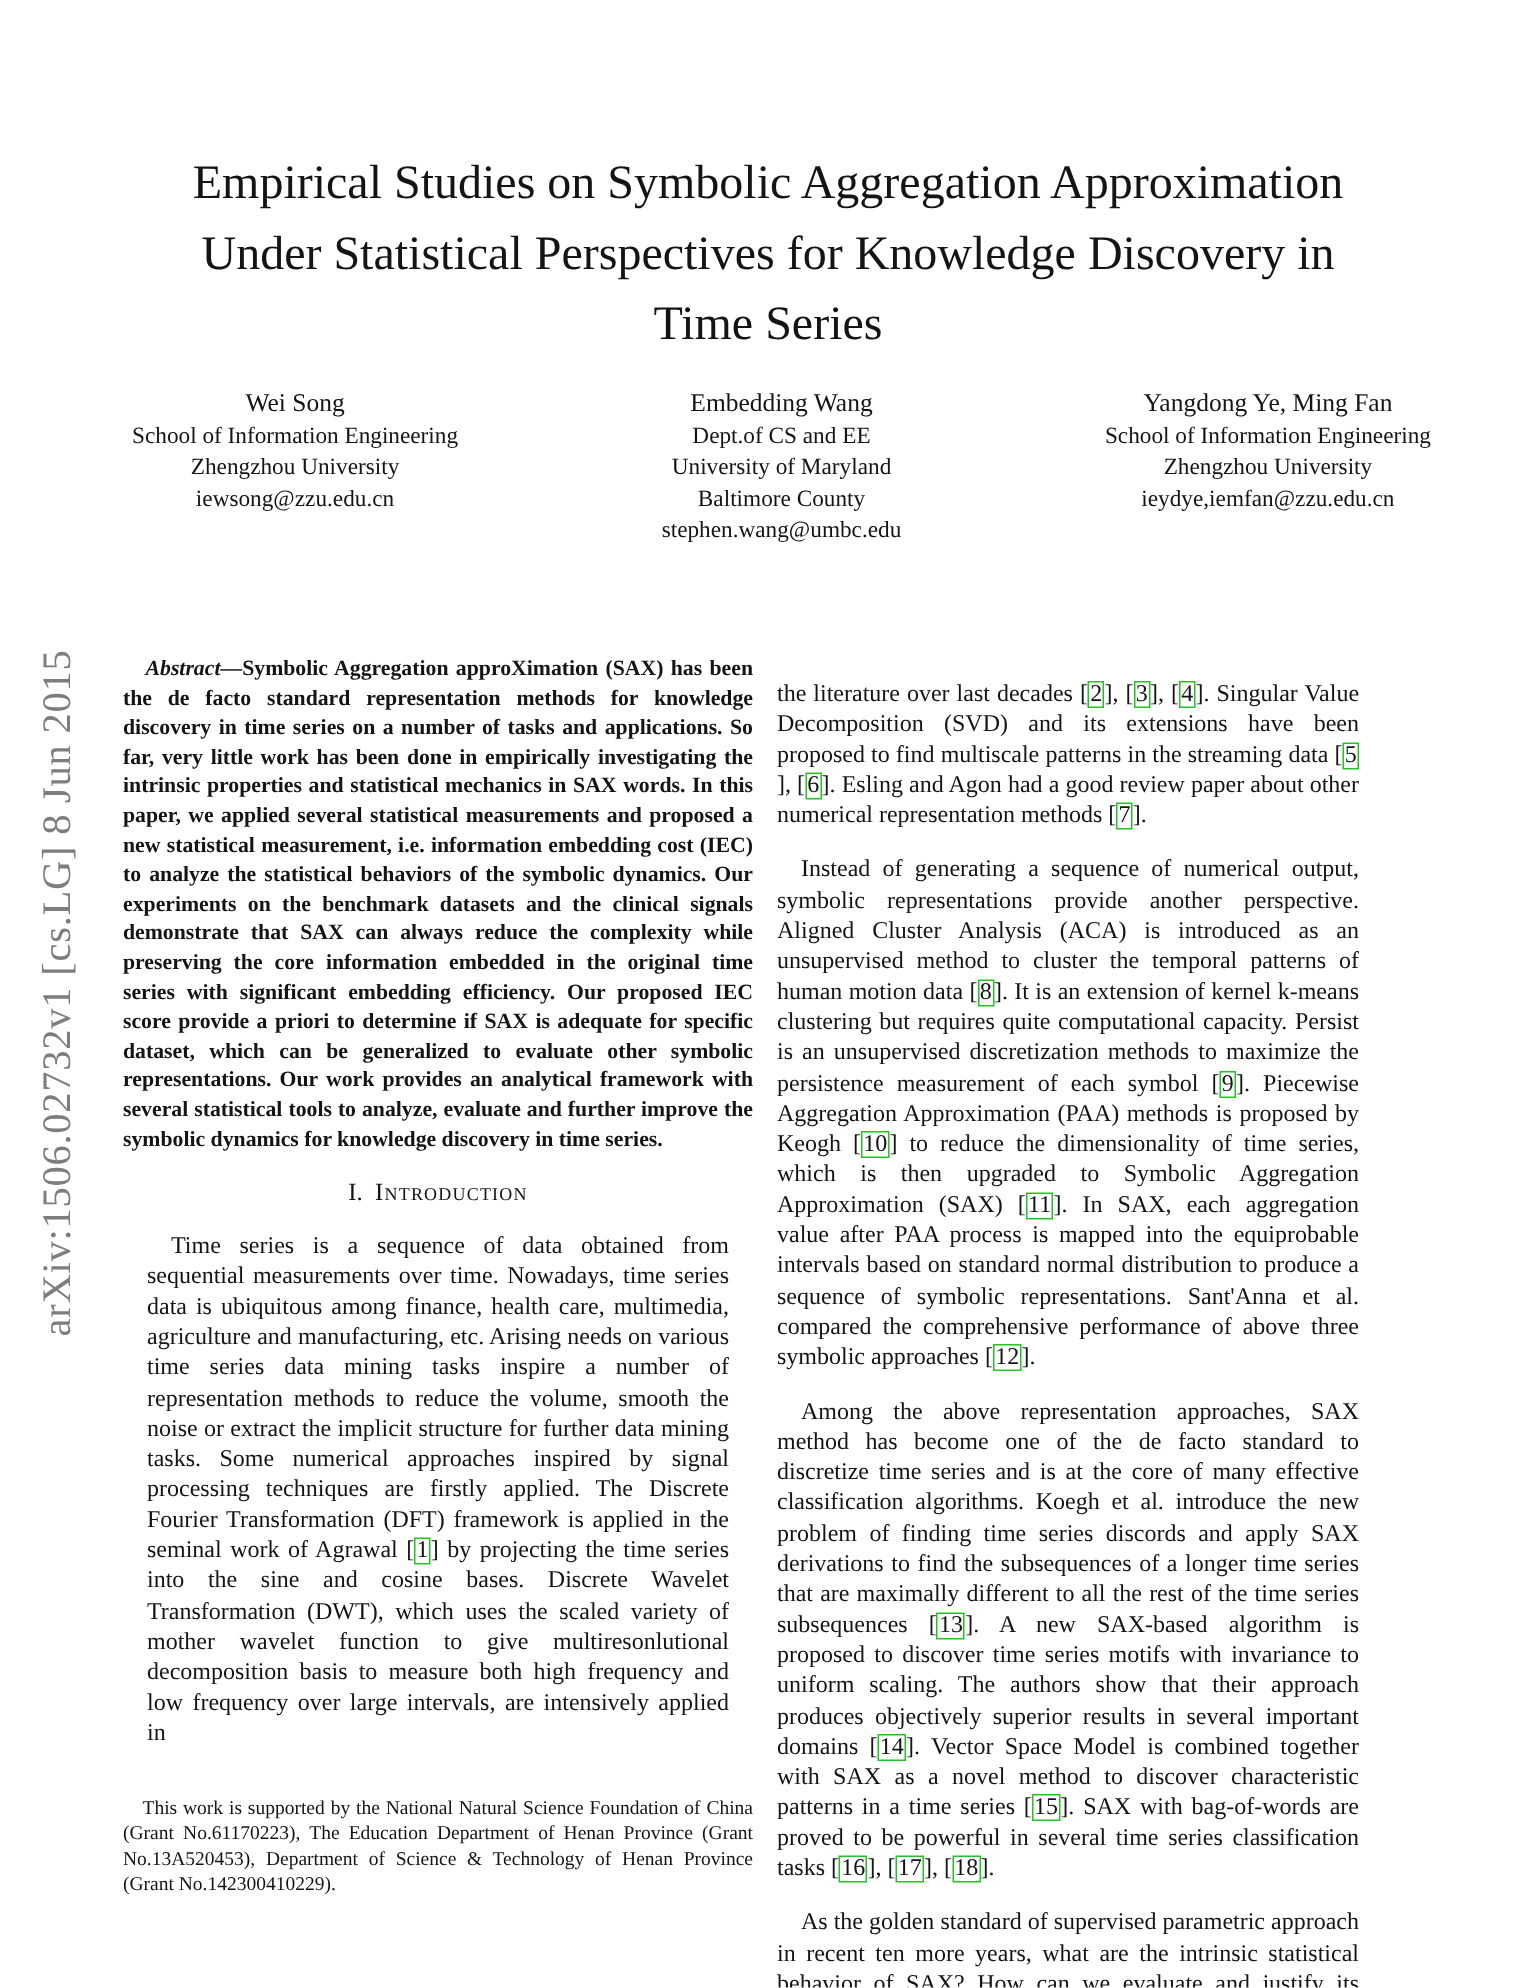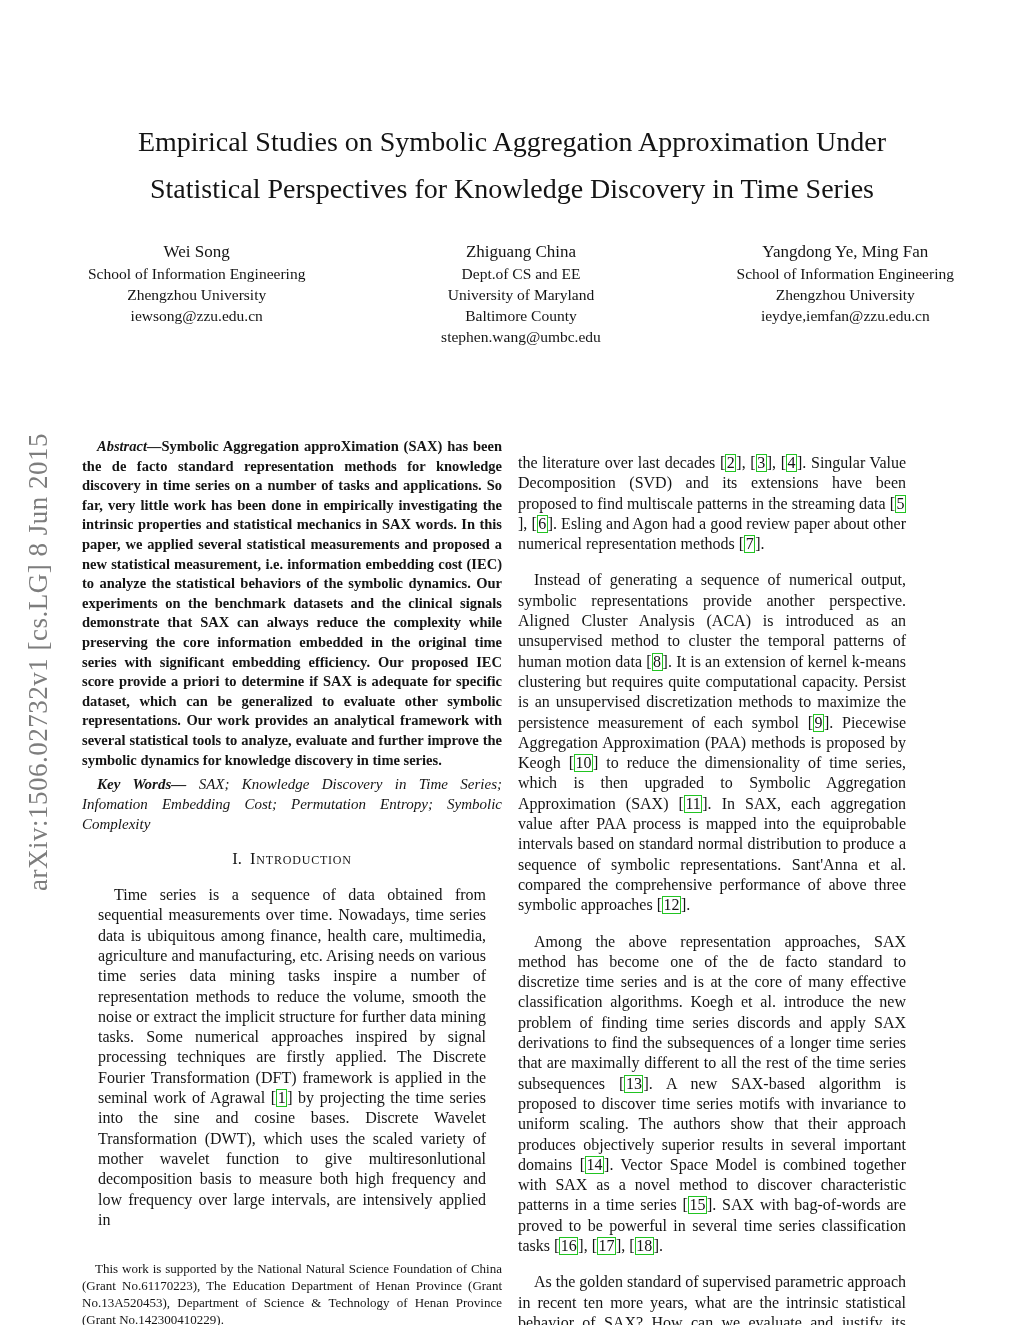--- a/index.html
+++ b/index.html
@@ -25,30 +25,29 @@
     letter-spacing: 0.5px;
   }
 
   
   .paper-title {
     position: absolute;
     top: 98px;
     left: 107px;
     right: 107px;
     text-align: center;
-    font-size: 28px;
+    font-size: 32px;
     line-height: 47px;
     font-weight: 400;
-    margin-top: 20px;
   }
 
   
   .authors {
     position: absolute;
-    top: 241px;
+    top: 258px;
     left: 88px;
     right: 70px;
     display: flex;
     justify-content: space-between;
   }
   .author { text-align: center; font-size: 15.5px; line-height: 21px; }
   .author .name { font-size: 17px; margin-bottom: 1px; }
 
   
   .columns {
@@ -120,40 +119,39 @@
   <h1 class="paper-title">Empirical Studies on Symbolic Aggregation Approximation Under Statistical Perspectives for Knowledge Discovery in Time Series</h1>
 
   <div class="authors">
     <div class="author">
       <div class="name">Wei Song</div>
       <div>School of Information Engineering</div>
       <div>Zhengzhou University</div>
       <div>iewsong@zzu.edu.cn</div>
     </div>
     <div class="author">
-      <div class="name">Zhiguang China</div>
+      <div class="name">Embedding Wang</div>
       <div>Dept.of CS and EE</div>
       <div>University of Maryland</div>
       <div>Baltimore County</div>
       <div>stephen.wang@umbc.edu</div>
     </div>
     <div class="author">
       <div class="name">Yangdong Ye, Ming Fan</div>
       <div>School of Information Engineering</div>
       <div>Zhengzhou University</div>
       <div>ieydye,iemfan@zzu.edu.cn</div>
     </div>
   </div>
 
   <div class="columns">
 
     <div class="col">
       <p class="abstract"><span class="abs-label">Abstract—</span><span>Symbolic Aggregation approXimation (SAX) has been the de facto standard representation methods for knowledge discovery in time series on a number of tasks and applications. So far, very little work has been done in empirically investigating the intrinsic properties and statistical mechanics in SAX words. In this paper, we applied several statistical measurements and proposed a new statistical measurement, i.e. information embedding cost (IEC) to analyze the statistical behaviors of the symbolic dynamics. Our experiments on the benchmark datasets and the clinical signals demonstrate that SAX can always reduce the complexity while preserving the core information embedded in the original time series with significant embedding efficiency. Our proposed IEC score provide a priori to determine if SAX is adequate for specific dataset, which can be generalized to evaluate other symbolic representations. Our work provides an analytical framework with several statistical tools to analyze, evaluate and further improve the symbolic dynamics for knowledge discovery in time series.</span></p>
 
-      <p class="keywords"><span class="kw-label">Key Words—</span><span> SAX; Knowledge Discovery in Time Series; Infomation Embedding Cost; Permutation Entropy; Symbolic Complexity</span></p>
 
       <p class="section-heading"><span>I.</span>&nbsp;&nbsp;<span class="sc">Introduction</span></p>
 
       <p class="body-text intro-par">Time series is a sequence of data obtained from sequential measurements over time. Nowadays, time series data is ubiquitous among finance, health care, multimedia, agriculture and manufacturing, etc. Arising needs on various time series data mining tasks inspire a number of representation methods to reduce the volume, smooth the noise or extract the implicit structure for further data mining tasks. Some numerical approaches inspired by signal processing techniques are firstly applied. The Discrete Fourier Transformation (DFT) framework is applied in the seminal work of Agrawal [<span class="cite-box">1</span>] by projecting the time series into the sine and cosine bases. Discrete Wavelet Transformation (DWT), which uses the scaled variety of mother wavelet function to give multiresonlutional decomposition basis to measure both high frequency and low frequency over large intervals, are intensively applied in</p>
 
       <p class="footnote">This work is supported by the National Natural Science Foundation of China (Grant No.61170223), The Education Department of Henan Province (Grant No.13A520453), Department of Science &amp; Technology of Henan Province (Grant No.142300410229).</p>
     </div>
 
     <div class="col rcol">
       <p class="body-text">the literature over last decades [<span class="cite-box">2</span>], [<span class="cite-box">3</span>], [<span class="cite-box">4</span>]. Singular Value Decomposition (SVD) and its extensions have been proposed to find multiscale patterns in the streaming data [<span class="cite-box">5</span>], [<span class="cite-box">6</span>]. Esling and Agon had a good review paper about other numerical representation methods [<span class="cite-box">7</span>].</p>

